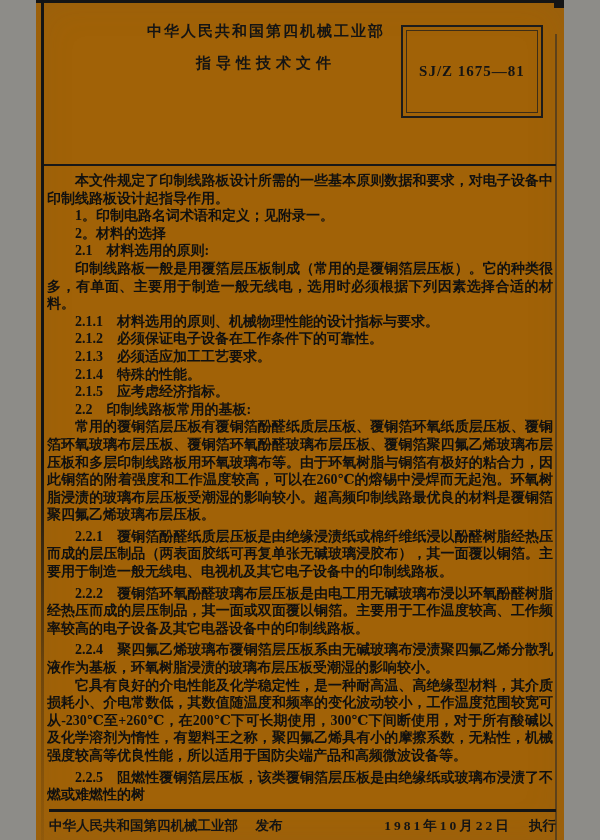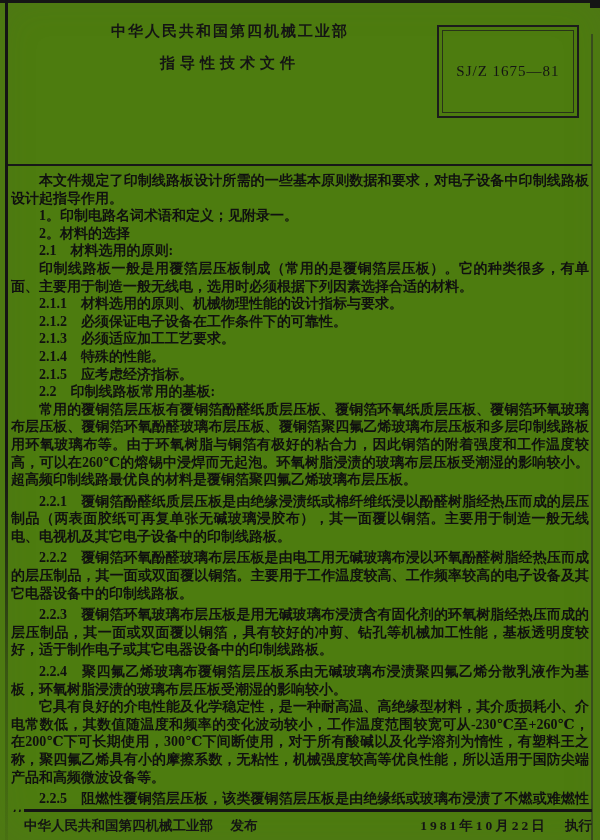--- a/index.html
+++ b/index.html
@@ -1,24 +1,24 @@
 <!DOCTYPE html>
 <html><head>
 <meta charset="utf-8">
 <style>
   * { margin: 0; padding: 0; box-sizing: border-box; }
   html, body { background: #8d8c88; }
   body { font-family: "Liberation Serif", "DejaVu Serif", serif; }
 
   .page {
     position: relative;
-    width: 600px;
+    width: 528px;
     height: 840px;
     margin: 0 auto;
-    background: #4d7c0f;
+    background: #a16207;
     color: #141414;
     overflow: hidden;
     box-shadow: inset 0 0 40px rgba(90,85,70,0.12);
   }
 
   
   .edge-top {
     position: absolute; top: 0; left: 0; right: 0; height: 3px;
     background: #151515;
   }
@@ -49,21 +49,21 @@
     position: absolute; top: 25px; right: 21px; width: 142px; height: 93px;
     border: 2px solid #1c1c1c;
   }
   .doc-number-box::after {
     content: ""; position: absolute; inset: 3px;
     border: 1px solid rgba(28,28,28,0.75);
   }
   .doc-number-box .num {
     position: absolute; inset: 0;
     display: flex; align-items: center; justify-content: center;
-    font-size: 15px; font-weight: normal; letter-spacing: 1px;
+    font-size: 15px; font-weight: bold; letter-spacing: 1px;
   }
 
   .divider {
     position: absolute; top: 164px; left: 8px; right: 8px;
     border-top: 2px solid #181818;
   }
 
   
   .doc-body {
     position: absolute; top: 172px; left: 11px; right: 11px; bottom: 28px;
@@ -71,21 +71,21 @@
     font-size: 14px; line-height: 17.6px;
     text-align: justify;
     font-weight: 600;
     color: #101010;
   }
   .para { text-indent: 2em; }
   .para.gap { margin-top: 4px; }
 
   
   .footer {
-    position: absolute; left: 24px; right: 8px; bottom: 5px;
+    position: absolute; left: 13px; right: 8px; bottom: 5px;
     border-top: 3px solid #141414;
     padding-top: 5px;
     display: flex; justify-content: space-between; align-items: baseline;
     font-size: 13.5px; font-weight: bold;
   }
   .footer-label { margin-left: 14px; }
   .footer-date  { letter-spacing: 3px; }
 </style>
 </head>
 <body>
@@ -116,21 +116,20 @@
       <p class="para">印制线路板一般是用覆箔层压板制成（常用的是覆铜箔层压板）。它的种类很多，有单面、主要用于制造一般无线电，选用时必须根据下列因素选择合适的材料。</p>
       <p class="para">2.1.1　材料选用的原则、机械物理性能的设计指标与要求。</p>
       <p class="para">2.1.2　必须保证电子设备在工作条件下的可靠性。</p>
       <p class="para">2.1.3　必须适应加工工艺要求。</p>
       <p class="para">2.1.4　特殊的性能。</p>
       <p class="para">2.1.5　应考虑经济指标。</p>
       <p class="para">2.2　印制线路板常用的基板:</p>
       <p class="para">常用的覆铜箔层压板有覆铜箔酚醛纸质层压板、覆铜箔环氧纸质层压板、覆铜箔环氧玻璃布层压板、覆铜箔环氧酚醛玻璃布层压板、覆铜箔聚四氟乙烯玻璃布层压板和多层印制线路板用环氧玻璃布等。由于环氧树脂与铜箔有极好的粘合力，因此铜箔的附着强度和工作温度较高，可以在260℃的熔锡中浸焊而无起泡。环氧树脂浸渍的玻璃布层压板受潮湿的影响较小。超高频印制线路最优良的材料是覆铜箔聚四氟乙烯玻璃布层压板。</p>
       <p class="para gap">2.2.1　覆铜箔酚醛纸质层压板是由绝缘浸渍纸或棉纤维纸浸以酚醛树脂经热压而成的层压制品（两表面胶纸可再复单张无碱玻璃浸胶布），其一面覆以铜箔。主要用于制造一般无线电、电视机及其它电子设备中的印制线路板。</p>
       <p class="para gap">2.2.2　覆铜箔环氧酚醛玻璃布层压板是由电工用无碱玻璃布浸以环氧酚醛树脂经热压而成的层压制品，其一面或双面覆以铜箔。主要用于工作温度较高、工作频率较高的电子设备及其它电器设备中的印制线路板。</p>
-      <p class="para gap">2.2.3　覆铜箔环氧玻璃布层压板是用无碱玻璃布浸渍含有固化剂的环氧树脂经热压而成的层压制品，其一面或双面覆以铜箔，具有较好的冲剪、钻孔等机械加工性能，基板透明度较好，适于制作电子或其它电器设备中的印制线路板。</p>
       <p class="para gap">2.2.4　聚四氟乙烯玻璃布覆铜箔层压板系由无碱玻璃布浸渍聚四氟乙烯分散乳液作为基板，环氧树脂浸渍的玻璃布层压板受潮湿的影响较小。</p>
       <p class="para">它具有良好的介电性能及化学稳定性，是一种耐高温、高绝缘型材料，其介质损耗小、介电常数低，其数值随温度和频率的变化波动较小，工作温度范围较宽可从-230℃至+260℃，在200℃下可长期使用，300℃下间断使用，对于所有酸碱以及化学溶剂为惰性，有塑料王之称，聚四氟乙烯具有小的摩擦系数，无粘性，机械强度较高等优良性能，所以适用于国防尖端产品和高频微波设备等。</p>
       <p class="para gap">2.2.5　阻燃性覆铜箔层压板，该类覆铜箔层压板是由绝缘纸或玻璃布浸渍了不燃或难燃性的树</p>
     </div>
 
   <div class="footer">
     <div class="footer-left">
       <span>中华人民共和国第四机械工业部</span>
       <span class="footer-label">发布</span>
     </div>

